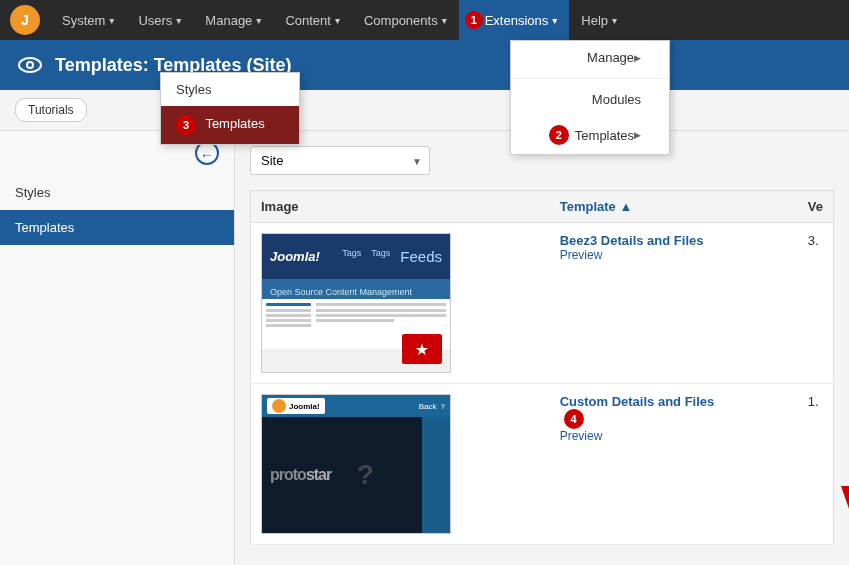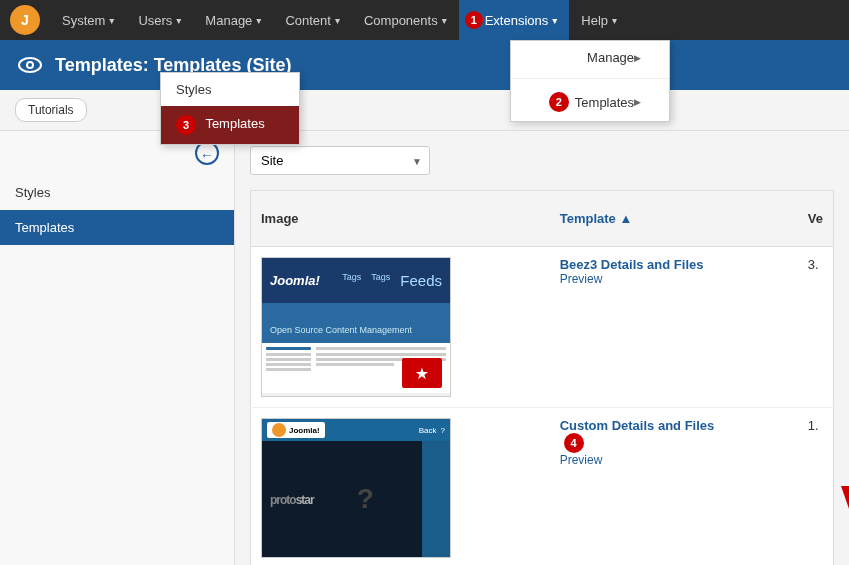--- a/index.html
+++ b/index.html
@@ -190,21 +190,21 @@
 
     
     .templates-table {
       width: 100%;
       border-collapse: collapse;
       background: white;
       border: 1px solid #ddd;
     }
     .templates-table th {
       background: #f4f4f4;
-      padding: 20px 10px;
+      padding: 8px 10px;
       text-align: left;
       border-bottom: 1px solid #ddd;
       font-size: 13px;
       color: #333;
     }
     .templates-table th.sortable {
       color: #1e5c99;
       cursor: pointer;
     }
     .templates-table td {
@@ -408,21 +408,21 @@
 
               <div style="width:100%;height:100%;background:#f0f0f0;position:relative;overflow:hidden;">
                 <div style="background:#1a3a6b;height:45px;display:flex;align-items:center;padding:5px 8px;">
                   <span style="color:white;font-size:13px;font-style:italic;font-weight:bold;">Joomla!</span>
                   <div style="flex:1;display:flex;gap:10px;justify-content:flex-end;">
                     <span style="color:#adf;font-size:9px;">Tags</span>
                     <span style="color:#adf;font-size:9px;">Tags</span>
                     <span style="color:#adf;font-size:15px;">Feeds</span>
                   </div>
                 </div>
-                <div style="background:#2a6aa0;height:40px;display:flex;align-items:flex-end;padding:8px 8px;">
+                <div style="background:#2a6aa0;height:20px;display:flex;align-items:flex-end;padding:2px 8px;">
                   <span style="color:#c8e8f0;font-size:9px;">Open Source Content Management</span>
                 </div>
                 <div style="display:flex;background:white;padding:4px;min-height:50px;">
                   <div style="width:50px;padding-right:5px;">
                     <div style="height:3px;background:#2a6aa0;margin-bottom:3px;border-radius:1px;"></div>
                     <div style="height:3px;background:#ccc;margin-bottom:2px;"></div>
                     <div style="height:3px;background:#ccc;margin-bottom:2px;"></div>
                     <div style="height:3px;background:#ccc;margin-bottom:2px;"></div>
                     <div style="height:3px;background:#ccc;margin-bottom:2px;"></div>
                   </div>
@@ -457,21 +457,21 @@
                     <span style="font-size:8px;font-weight:bold;">Joomla!</span>
                   </div>
                   <div style="flex:1;display:flex;justify-content:flex-end;gap:4px;">
                     <span style="color:white;font-size:8px;">Back</span>
                     <span style="color:white;font-size:8px;">?</span>
                   </div>
                 </div>
                 <div style="flex:1;background:#0d1b2a;position:relative;display:flex;align-items:center;">
                   <div style="position:absolute;right:0;top:0;bottom:0;width:28px;background:#1a5c8a;"></div>
                   <div style="padding:5px 8px;">
-                    <span style="color:#666;font-size:12px;font-weight:bold;letter-spacing:-1px;">
+                    <span style="color:#666;font-size:16px;font-weight:bold;letter-spacing:-1px;">
                       <span style="color:#888;">proto</span><span style="color:#aaa;">star</span>
                     </span>
                   </div>
                   <div style="position:absolute;top:50%;left:55%;transform:translate(-50%,-50%);color:#444;font-size:28px;font-weight:bold;">?</div>
                 </div>
               </div>
             </div>
           </td>
           <td>
             <a class="template-link">Custom Details and Files</a>
@@ -495,20 +495,23 @@
     </div>
 
   </div>
 </div>
 
 <div class="dropdown-menu">
   <div class="dropdown-item has-submenu">
     <span>Manage</span>
   </div>
   <div class="dropdown-divider"></div>
+  <div class="dropdown-item">
+    <span>Modules</span>
+  </div>
   <div class="dropdown-item has-submenu" style="position:relative;">
     <span class="step-badge" style="margin-left:0;margin-right:6px;">2</span>
     <span>Templates</span>
   </div>
 </div>
 
 <div class="submenu">
   <div class="submenu-item">
     <span>Styles</span>
   </div>

